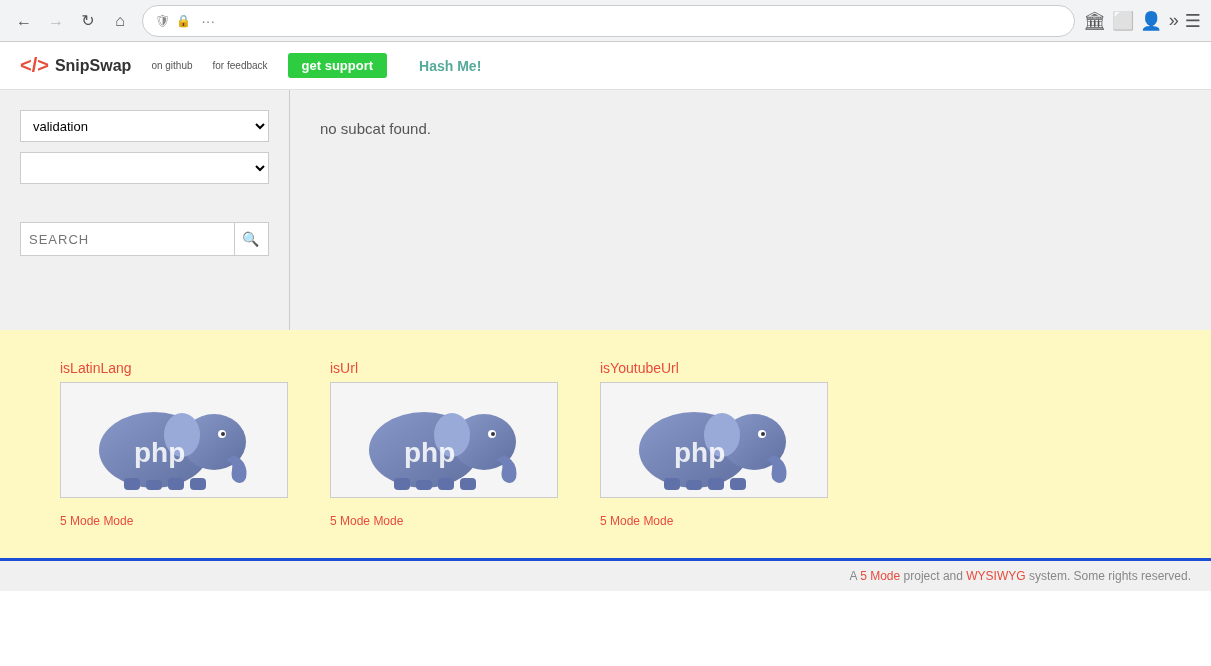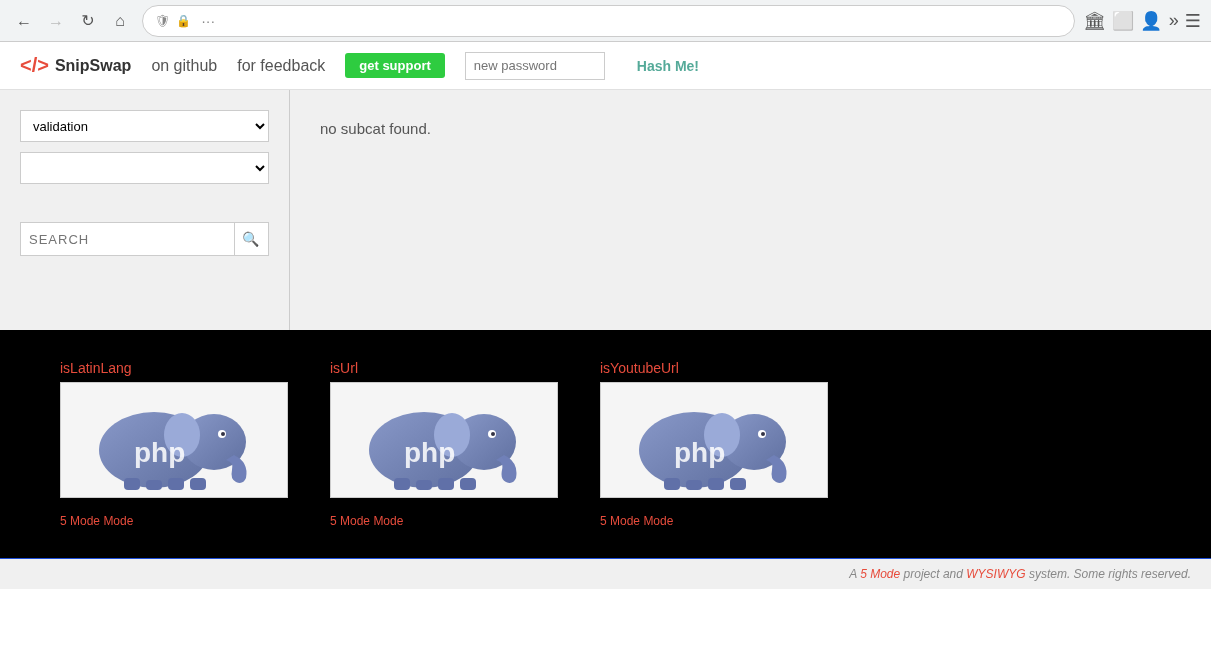--- a/index.html
+++ b/index.html
@@ -53,21 +53,21 @@
       gap: 20px;
       height: 48px;
     }
     .logo {
       display: flex; align-items: center; gap: 6px;
       font-weight: bold; font-size: 16px; color: #333;
       text-decoration: none;
     }
     .logo-icon { color: #e74c3c; font-size: 20px; }
     .nav-link {
-      color: #555; text-decoration: none; font-size: 16px;
+      color: #555; text-decoration: none; font-size: 10px;
     }
     .get-support-btn {
       background: #2ecc40; color: #fff; border: none;
       padding: 5px 14px; border-radius: 3px; cursor: pointer;
       font-size: 13px; font-weight: bold;
     }
     .password-input {
       border: 1px solid #ccc; padding: 4px 8px;
       font-size: 13px; width: 140px; height: 28px;
     }
@@ -127,22 +127,21 @@
       padding: 20px 30px;
       background: #f0f0f0;
     }
     .no-subcat {
       font-size: 15px; color: #555; margin-top: 10px;
     }
 
     
     .snippets-section {
       padding: 30px 60px;
-      background: #000000;
-      text-decoration: underline;
+      background: #fef9c3;
     }
     .snippets-grid {
       display: flex;
       gap: 40px;
       flex-wrap: wrap;
     }
     .snippet-item {
       display: flex;
       flex-direction: column;
       align-items: flex-start;
@@ -161,26 +160,25 @@
       margin-bottom: 16px;
     }
     .snippet-mode {
       font-size: 12px; color: #888;
     }
     .snippet-mode span { color: #e74c3c; }
 
     
     .footer {
       background: #f0f0f0;
-      border-top: 1px solid #1d4ed8;
+      border-top: 3px solid #1d4ed8;
       padding: 8px 20px;
       font-size: 12px;
       color: #888;
       text-align: right;
-      font-style: italic;
     }
     .footer a { color: #e74c3c; text-decoration: none; }
   </style>
 </head>
 <body>
 
 <div class="browser-chrome">
   <div class="browser-nav-buttons">
     <button class="nav-btn">←</button>
     <button class="nav-btn disabled">→</button>
@@ -202,21 +200,20 @@
 </div>
 
 <div class="app-header">
   <a class="logo" href="#">
     <span class="logo-icon">&lt;/&gt;</span>
     <span>SnipSwap</span>
   </a>
   <a class="nav-link" href="#">on github</a>
   <a class="nav-link" href="#">for feedback</a>
   <button class="get-support-btn">get support</button>
-  <input class="password-input" type="text" placeholder="new password" style="">
   <button class="hash-me-btn">Hash Me!</button>
 </div>
 
 <div class="main-content">
 
   <div class="sidebar">
     <select>
       <option>validation</option>
     </select>
     <select>

